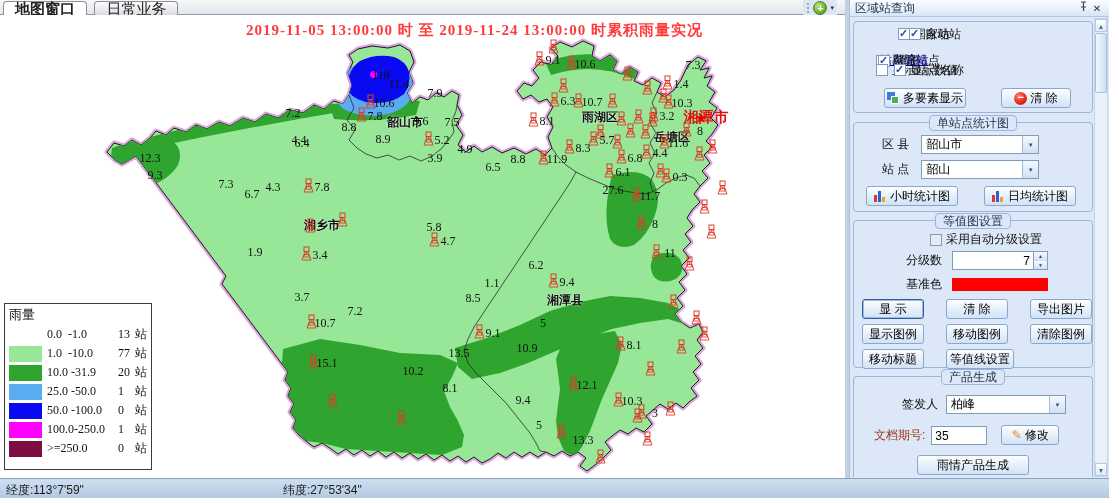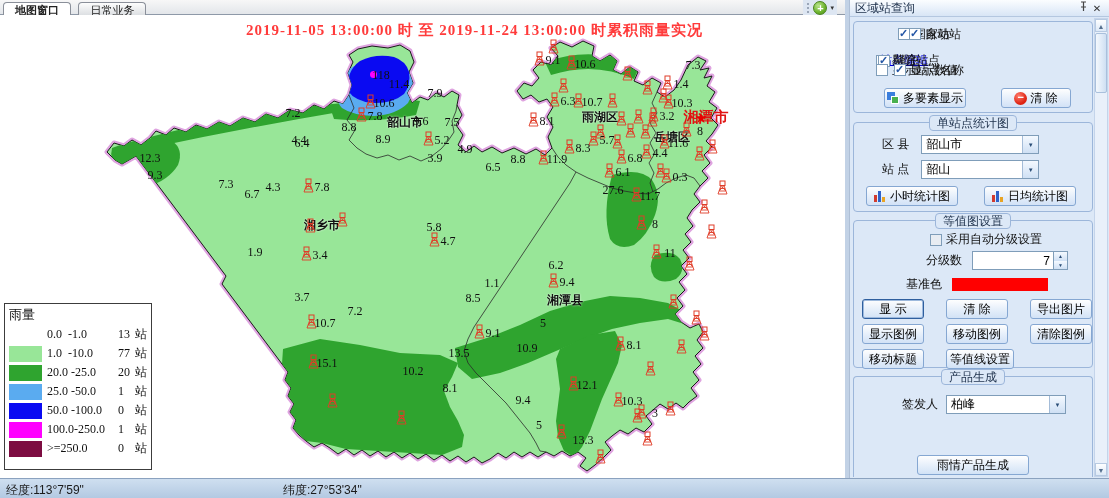--- a/index.html
+++ b/index.html
@@ -1,21 +1,21 @@
 <!DOCTYPE html>
 <html><head>
 <meta charset="utf-8">
 <style>
   * { box-sizing: border-box; margin: 0; padding: 0; }
   html,body { width:1109px; height:498px; overflow:hidden; font-family:"Liberation Sans",sans-serif; background:#eef2f8; }
   .abs { position:absolute; }
 
   
   .tabbar { position:absolute; left:0; top:0; width:845px; height:15px; background:linear-gradient(#f7f7f7,#e3e6ea); border-bottom:1px solid #8e99a8; }
-  .tab { position:relative; display:inline-block; height:15px; line-height:14px; padding:0 11px; margin-left:3px; font-size:11px; color:#222;
+  .tab { position:relative; display:inline-block; height:15px; line-height:14px; padding:0 11px; margin-left:3px; font-size:15px; color:#222;
          border:1px solid #8a8f99; border-bottom:none; border-radius:4px 4px 0 0; background:linear-gradient(#fdfdfd,#d7dade); top:0; cursor:default; }
   .tab.active { background:#fff; font-weight:bold; border-bottom:1px solid #fff; }
   .tab-tools { position:absolute; right:8px; top:0; height:15px; display:flex; align-items:center; gap:3px; background:#dde6f2; padding:0 3px; }
   .grip { width:4px; height:12px; background-image:radial-gradient(circle,#9aa6b8 1px,transparent 1.2px); background-size:4px 4px; }
   .greenbtn { width:14px; height:14px; border-radius:50%; background:radial-gradient(circle at 35% 30%,#b8e48a,#6cb32e 60%,#4e8c1d); border:1px solid #49831b;
               color:#fff; font-size:11px; line-height:12px; text-align:center; font-weight:bold; cursor:pointer; }
   .caret-sm { font-size:7px; color:#333; }
 
   
   .map-area { position:absolute; left:0; top:15px; width:845px; height:463px; background:#fff; overflow:hidden; }
@@ -307,21 +307,21 @@
       <span class="station-val" style="left: 450px; top: 373px;">8.1</span>
       <span class="station-val" style="left: 492px; top: 268px;">1.1</span>
       <span class="station-val" style="left: 473px; top: 283px;">8.5</span>
       <span class="tower" style="left: 474px; top: 309px;"><svg width="11" height="15" viewBox="0 0 11 15">
           <rect x="3" y="1" width="5" height="4.5" fill="none" stroke="#e03c28" stroke-width="1"></rect>
           <path d="M4,5.5 L1,14 M7,5.5 L10,14 M1,14 L10,14 M2.2,11 L8.8,11 M3,8.5 L8,8.5 M2.2,11 L7,5.5 M8.8,11 L4,5.5" stroke="#e03c28" fill="none" stroke-width="0.9"></path>
         </svg></span>
       <span class="station-val" style="left: 493px; top: 318px;">9.1</span>
       <span class="station-val" style="left: 459px; top: 338px;">13.5</span>
       <span class="station-val" style="left: 527px; top: 333px;">10.9</span>
-      <span class="station-val" style="left: 556px; top: 250px;">6.2</span>
+      <span class="station-val" style="left: 536px; top: 250px;">6.2</span>
       <span class="tower" style="left: 548px; top: 258px;"><svg width="11" height="15" viewBox="0 0 11 15">
           <rect x="3" y="1" width="5" height="4.5" fill="none" stroke="#e03c28" stroke-width="1"></rect>
           <path d="M4,5.5 L1,14 M7,5.5 L10,14 M1,14 L10,14 M2.2,11 L8.8,11 M3,8.5 L8,8.5 M2.2,11 L7,5.5 M8.8,11 L4,5.5" stroke="#e03c28" fill="none" stroke-width="0.9"></path>
         </svg></span>
       <span class="station-val" style="left: 567px; top: 267px;">9.4</span>
       <span class="station-val" style="left: 543px; top: 308px;">5</span>
       <span class="tower" style="left: 568px; top: 361px;"><svg width="11" height="15" viewBox="0 0 11 15">
           <rect x="3" y="1" width="5" height="4.5" fill="none" stroke="#e03c28" stroke-width="1"></rect>
           <path d="M4,5.5 L1,14 M7,5.5 L10,14 M1,14 L10,14 M2.2,11 L8.8,11 M3,8.5 L8,8.5 M2.2,11 L7,5.5 M8.8,11 L4,5.5" stroke="#e03c28" fill="none" stroke-width="0.9"></path>
         </svg></span>
@@ -504,21 +504,21 @@
           <span>站</span>
         </div>
         <div class="legend-row">
           <span class="legend-swatch" style="background: rgb(152, 230, 152);"></span>
           <span class="legend-range">1.0  -10.0</span>
           <span class="legend-count">77</span>
           <span>站</span>
         </div>
         <div class="legend-row">
           <span class="legend-swatch" style="background: rgb(47, 164, 47);"></span>
-          <span class="legend-range">20.0 -25.0</span>
+          <span class="legend-range">10.0 -31.9</span>
           <span class="legend-count">20</span>
           <span>站</span>
         </div>
         <div class="legend-row">
           <span class="legend-swatch" style="background: rgb(90, 171, 240);"></span>
           <span class="legend-range">25.0 -50.0</span>
           <span class="legend-count">1</span>
           <span>站</span>
         </div>
         <div class="legend-row">
@@ -639,21 +639,21 @@
       </span>
     </div>
   </div>
 
   <div class="group" style="top:220px; height:148px;">
     <span class="gtitle">等值图设置</span>
     <div class="row" style="left:76px;top:10px;">
       <span class="cb dis"></span>
       <span class="lbl">采用自动分级设置</span>
     </div>
-    <div class="row" style="left:52px;top:30px;margin-left:20px;">
+    <div class="row" style="left:52px;top:30px;">
       <span class="lbl">分级数</span>
       <span class="spin" style="margin-left:10px;">
         <span class="num">7</span>
         <span class="btns">
           <div>▲</div>
           <div>▼</div>
         </span>
       </span>
     </div>
     <div class="row" style="left:52px;top:55px;">
@@ -674,20 +674,28 @@
 
   <div class="group" style="top:376px; height:101px; border-bottom:none; border-radius:4px 4px 0 0;">
     <span class="gtitle">产品生成</span>
     <div class="row" style="left:48px;top:18px;">
       <span class="lbl">签发人</span>
       <span class="select" style="margin-left:8px;width:120px;">
         <span class="val">柏峰</span>
         <span class="dd">▼</span>
       </span>
     </div>
+    <div class="row" style="left:20px;top:48px;">
+      <span class="lbl" style="color:#9c3318;">文档期号:</span>
+      <span class="tinput" style="margin-left:6px;width:56px;padding-top:2px;">35</span>
+      <span class="btn" style="margin-left:14px;width:58px;height:20px;">
+        <span class="ic-pencil">✎</span>
+        <span>修改</span>
+      </span>
+    </div>
     <div class="row" style="left:0;top:78px;width:100%;justify-content:center;">
       <span class="btn" style="width:112px;height:20px;">
         <span>雨情产品生成</span>
       </span>
     </div>
   </div>
 
   <div class="pscroll">
     <div class="arr" style="top:0;">▲</div>
     <div class="thumb"></div>

